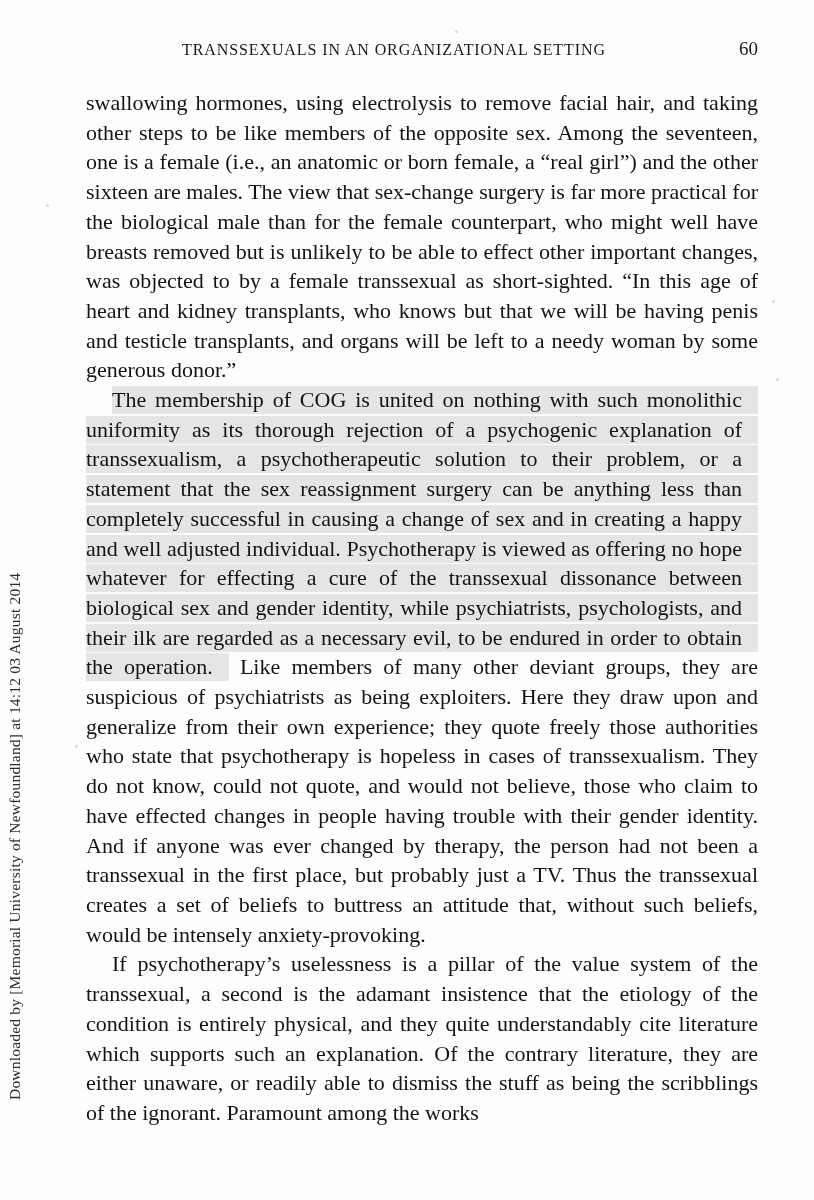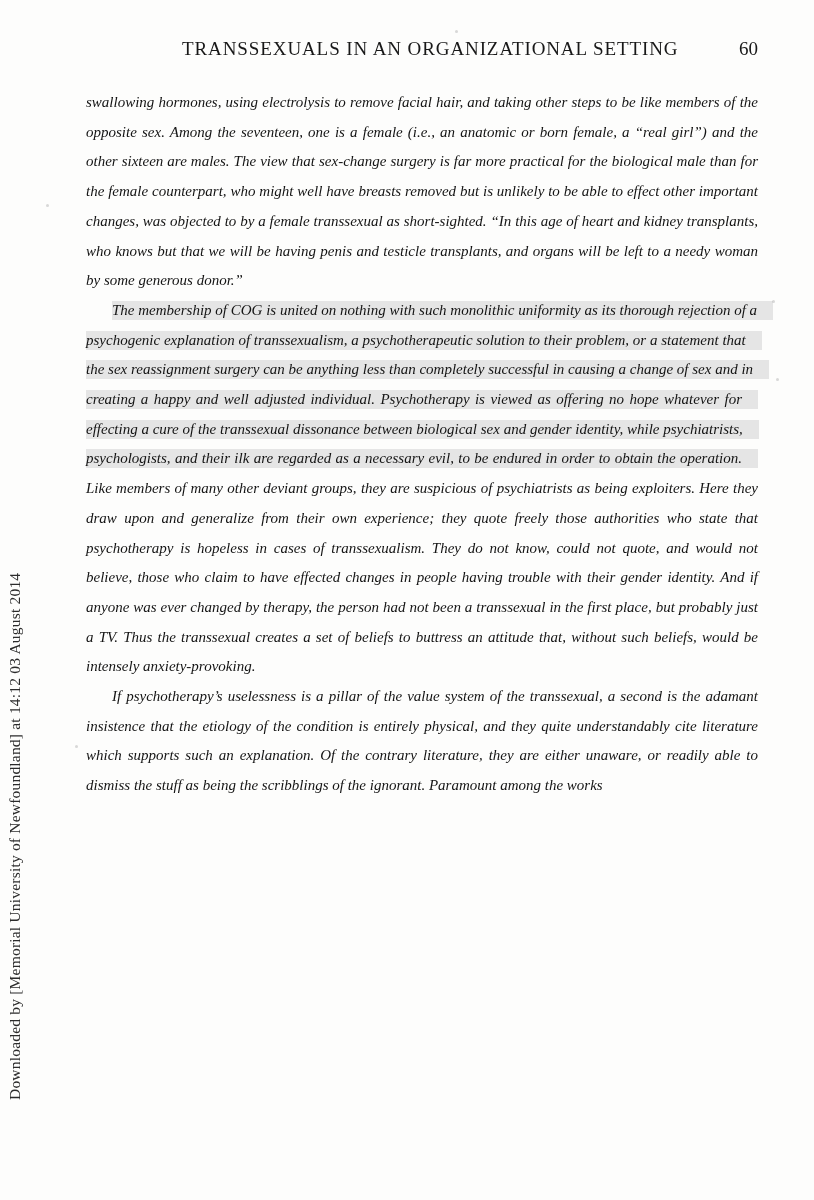--- a/index.html
+++ b/index.html
@@ -49,45 +49,44 @@
   .running-head {
     display: flex;
     align-items: baseline;
     justify-content: flex-start;
     height: 34px;
   }
   .running-title {
     flex: 0 0 auto;
     margin-left: 96px;
     font-variant: small-caps;
-    font-size: 19px;
+    font-size: 16px;
     letter-spacing: 0.9px;
     color: #181818;
     white-space: nowrap;
     text-align: right;
   }
   .page-number {
     margin-left: auto;
     font-size: 19px;
     color: #181818;
   }
 
   .body-text {
     margin-top: 16px;
   }
 
   p.para {
     margin: 0 0 0 0;
-    font-size: 15px;
+    font-size: 22px;
     line-height: 29.7px;
     text-align: justify;
     text-justify: inter-word;
     color: #141414;
     hyphens: manual;
-    font-style: italic;
   }
   p.para + p.para {
     margin-top: 0;
   }
   p.indent {
     text-indent: 26px;
   }
 
   .hl {
     background: #e5e5e5;

